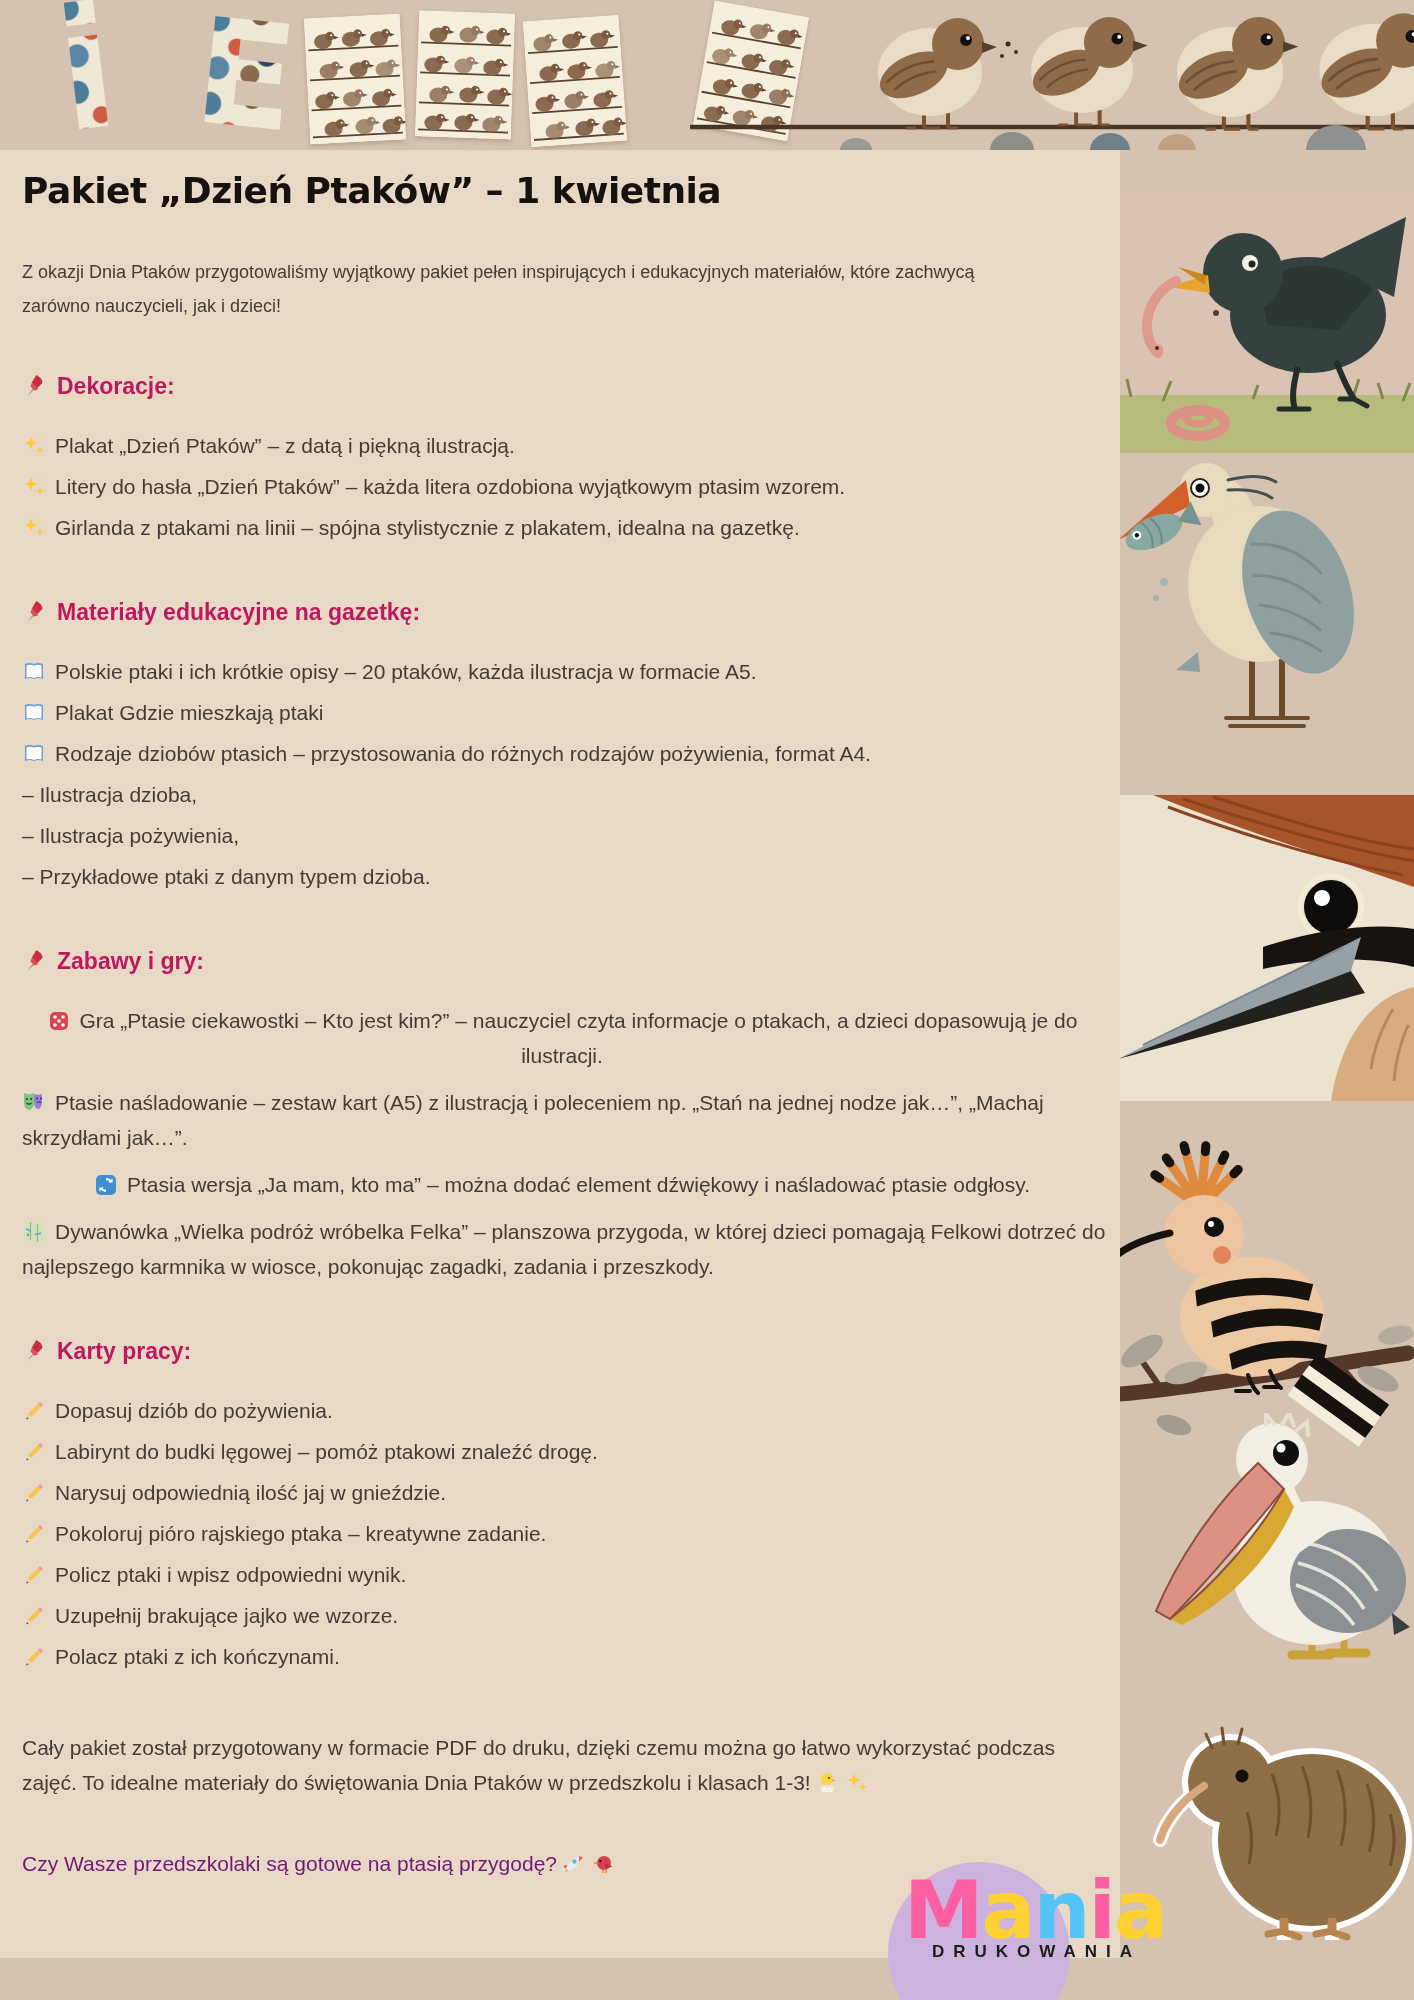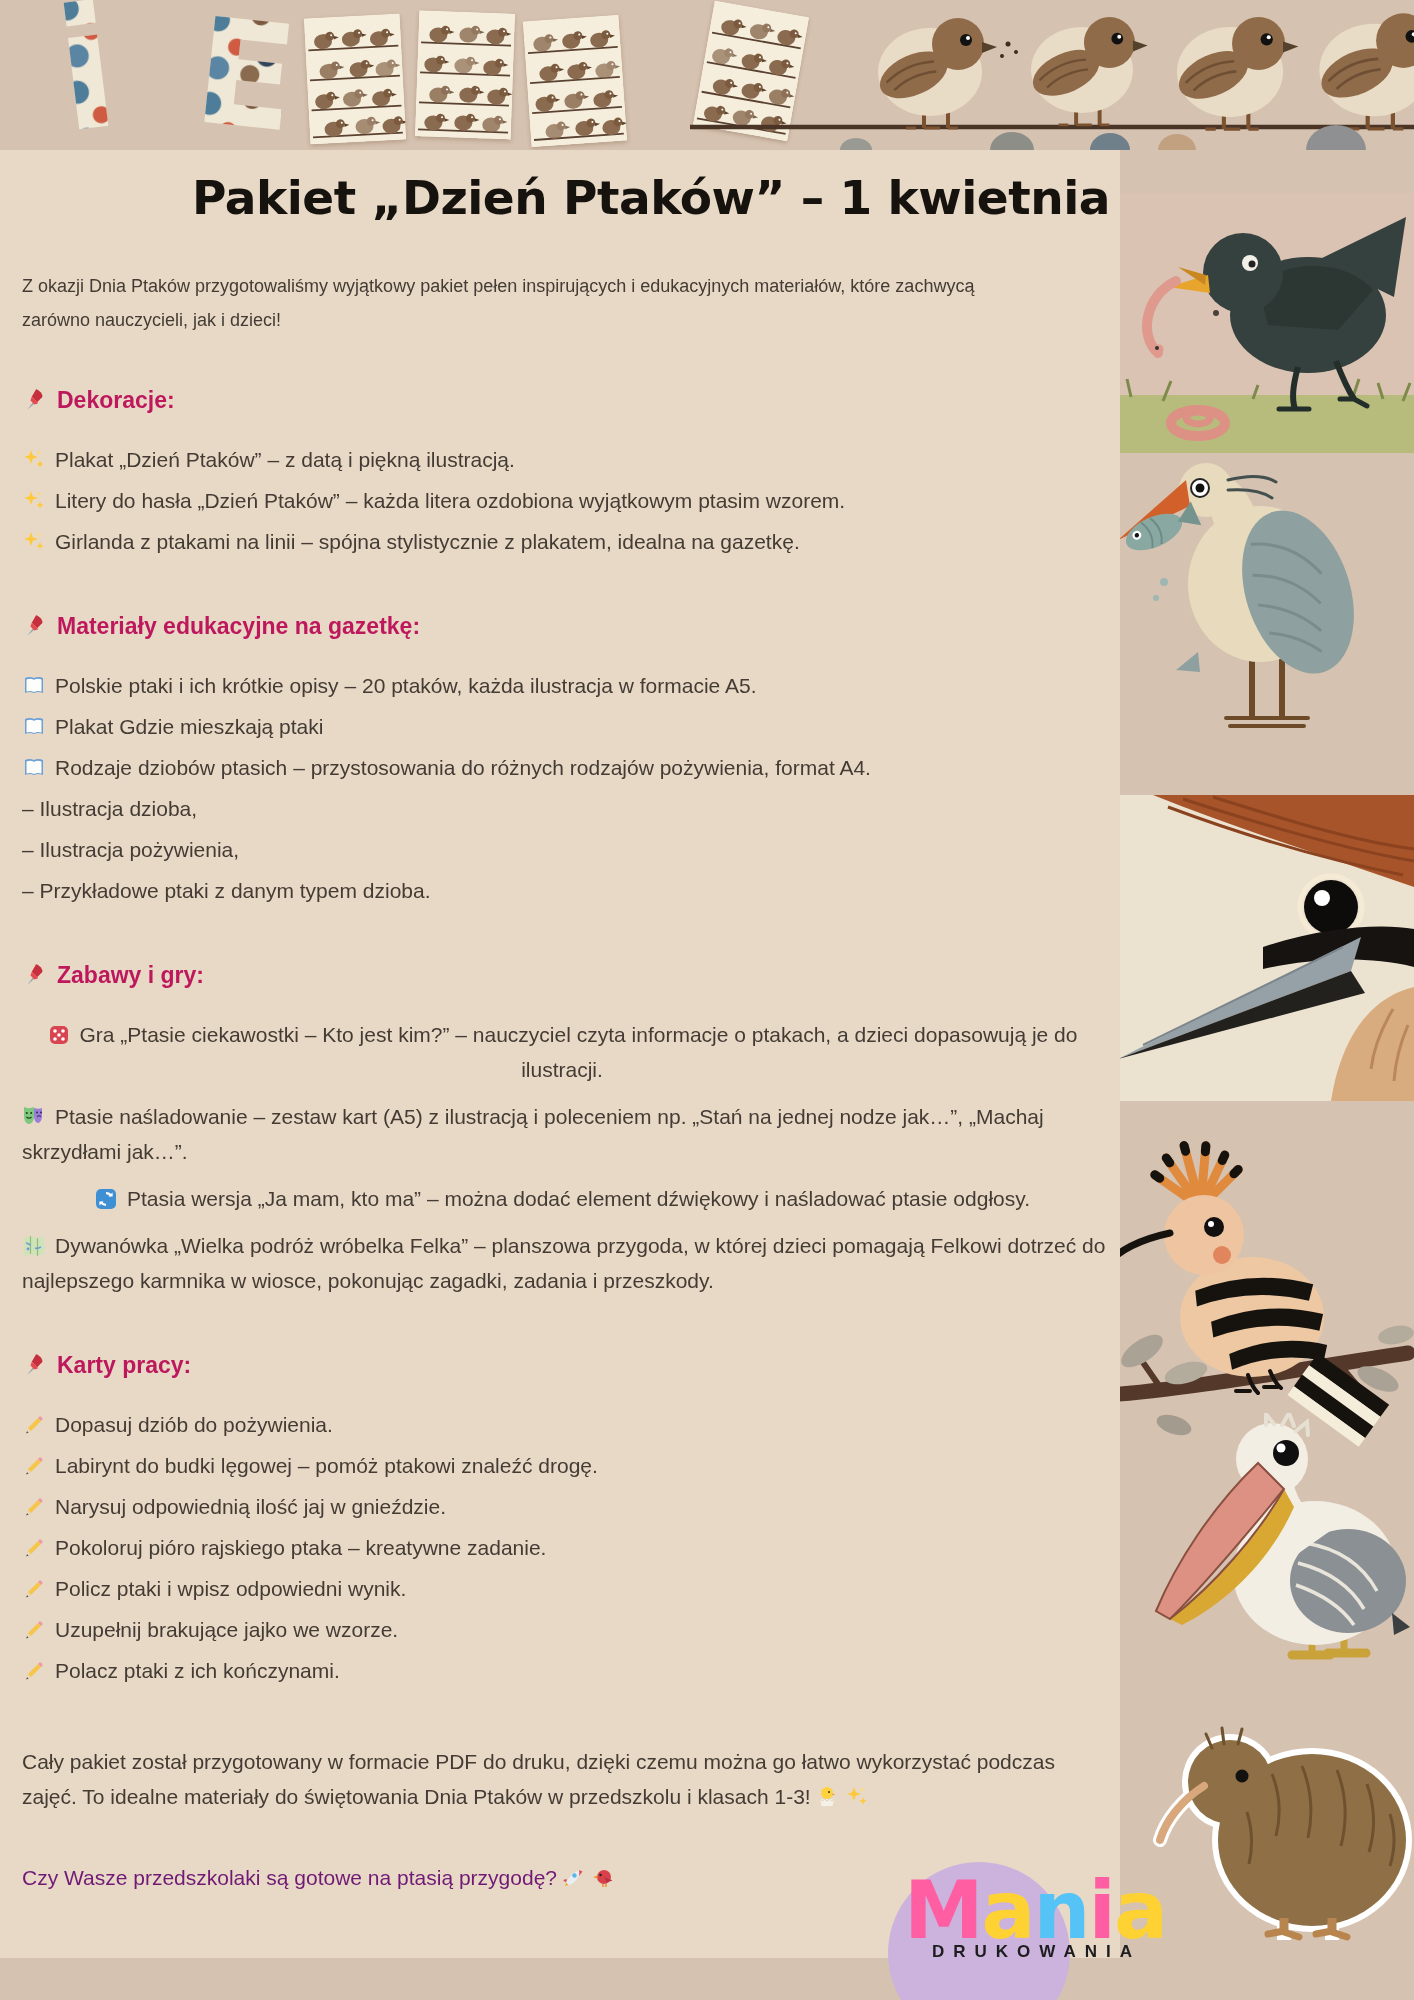--- a/index.html
+++ b/index.html
@@ -34,21 +34,21 @@
   .card-4{left:703px;top:8px;transform:rotate(10deg);}
   .sparrows{position:absolute;left:690px;top:0;}
   
   .panel{
     position:absolute;left:0;top:150px;width:1120px;height:1808px;
     background:#e8d9c7;z-index:2;
   }
   .panel-inner{padding:14px 10px 0 22px;}
   .page-title{
     font-family:"DejaVu Sans", sans-serif;font-weight:bold;
-    font-size:47px;letter-spacing:-0.5px;color:#16130f;margin-top:6px;text-align:right;
+    font-size:36px;letter-spacing:-0.5px;color:#16130f;margin-top:6px;
   }
   .intro{font-size:18px;line-height:34px;color:#443c34;margin-top:44px;max-width:1005px;}
   .h{font-size:23px;font-weight:bold;color:#be185d;}
   .mt1{margin-top:50px;} .mt2{margin-top:54px;}
   .item{font-size:21px;line-height:35px;color:#443c34;margin-top:6px;}
   .item.first{margin-top:28px;}
   .item.gap{margin-top:12px;}
   .item .txt{vertical-align:baseline;}
   .maxw1{max-width:1080px;text-align:center;} .maxw2{max-width:1035px;} .maxw3{max-width:1090px;}
   .outro{font-size:21px;line-height:35px;color:#443c34;margin-top:56px;max-width:1075px;}

